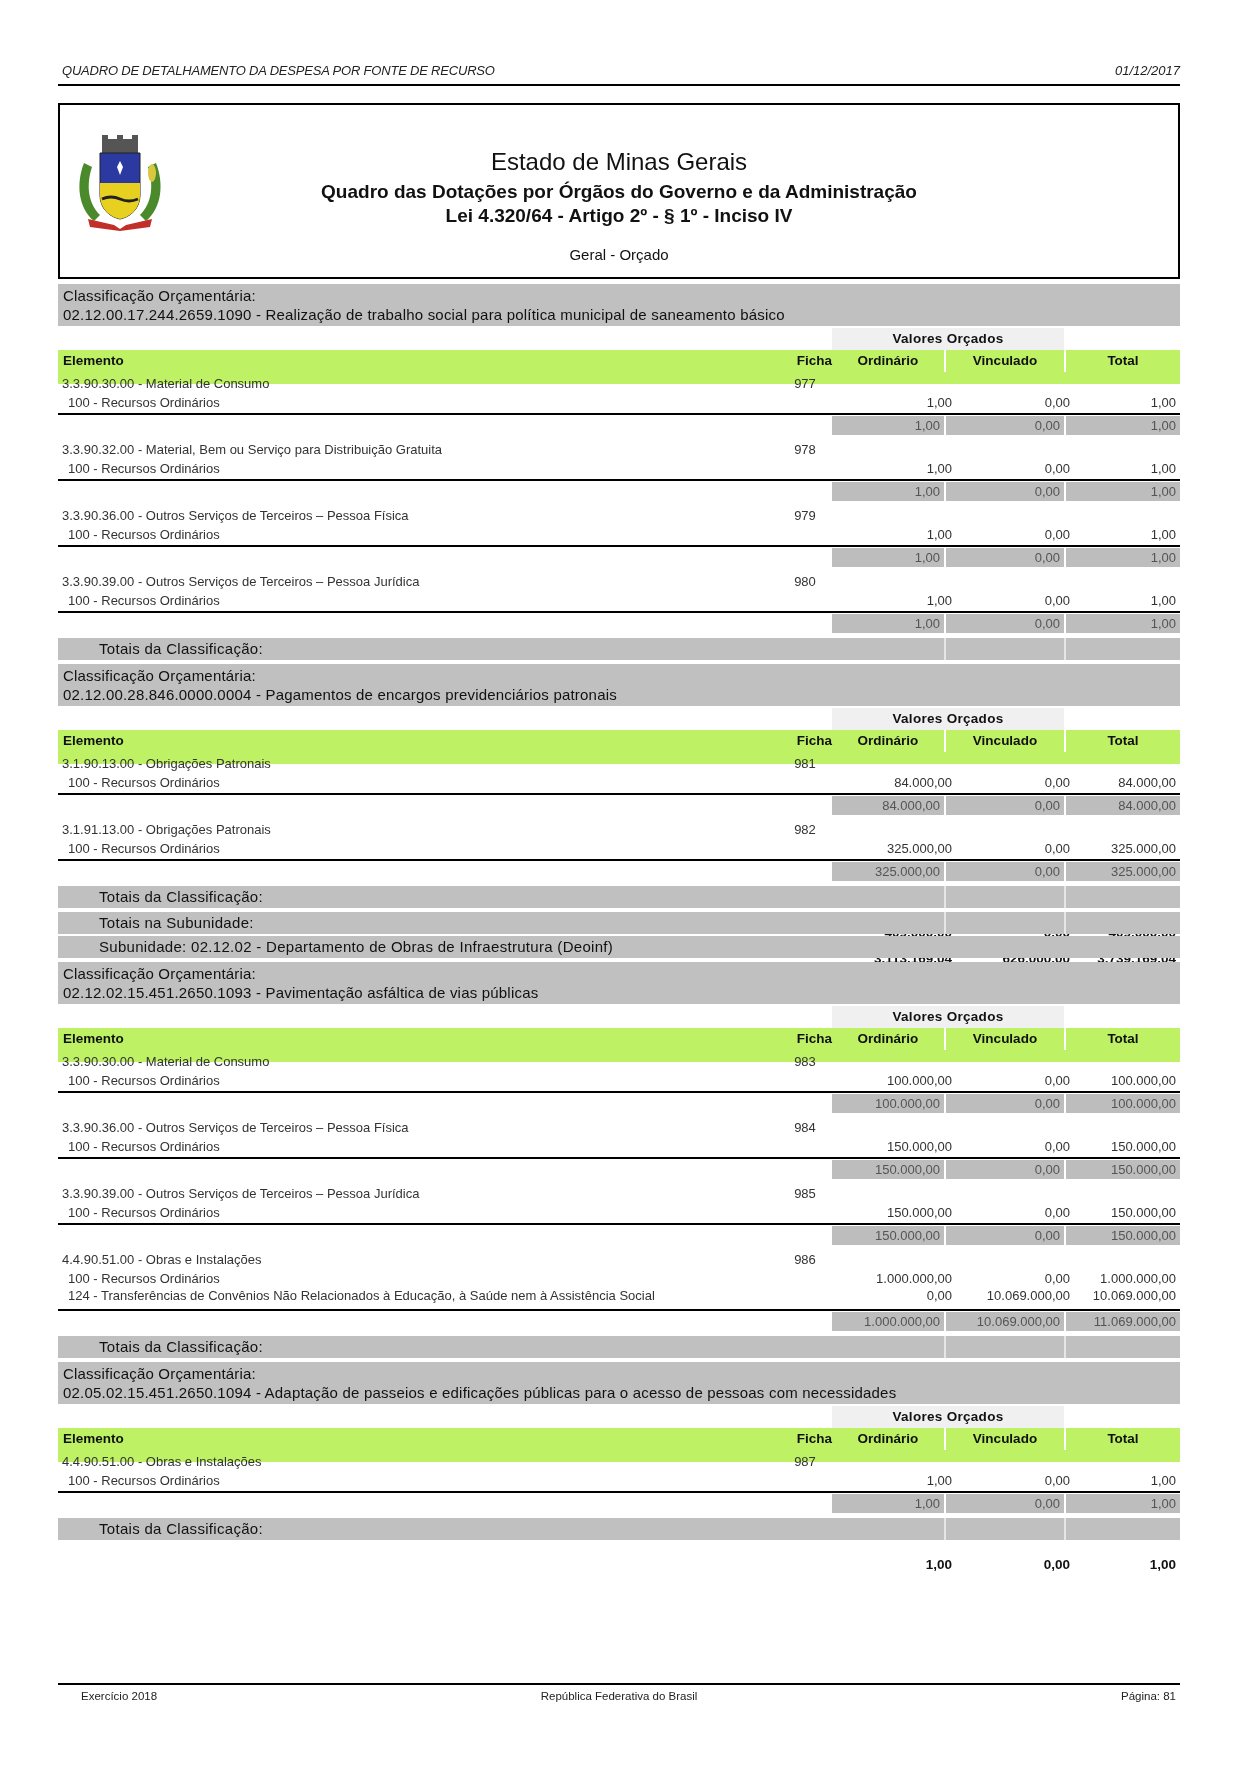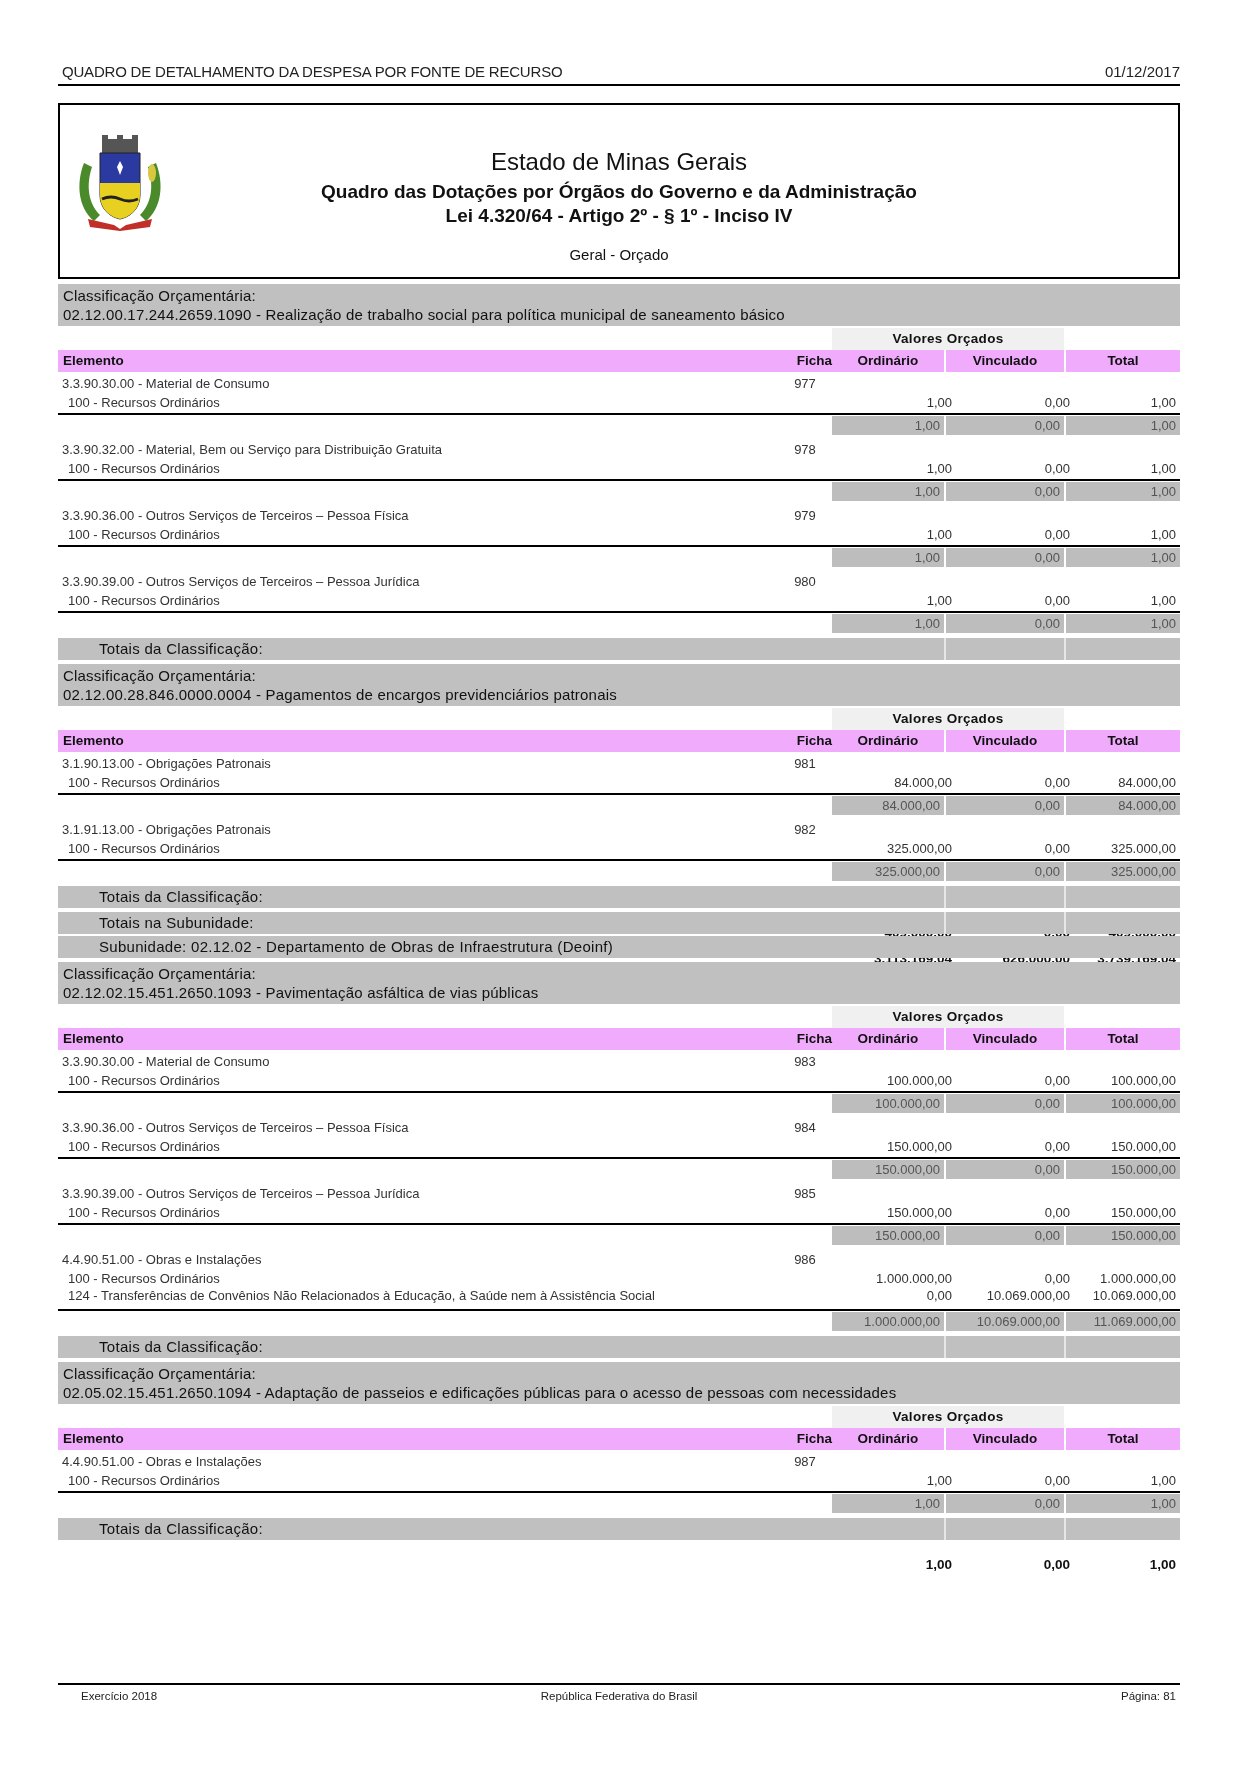--- a/index.html
+++ b/index.html
@@ -1,38 +1,38 @@
 <!DOCTYPE html>
 <html><head>
 <meta charset="utf-8">
 <style>
   html, body { margin:0; padding:0; background:#ffffff; }
   body { width:1241px; height:1766px; position:relative; overflow:hidden;
          font-family:"Liberation Sans", sans-serif; color:#111; }
   .abs { position:absolute; }
-  .top-header { left:62px; top:63px; width:1118px; height:16px; font-size:15px; color:#222; }
+  .top-header { left:62px; top:63px; width:1118px; height:16px; font-size:13px; color:#222;font-style:italic; }
   .top-header .l { position:absolute; left:0; top:0; letter-spacing:-0.2px; }
   .top-header .r { position:absolute; right:0; top:0; }
   .rule { position:absolute; left:58px; width:1122px; height:2px; background:#000; }
 
   .title-box { left:58px; top:103px; width:1118px; height:172px; border:2px solid #000; }
   .title-box .t1 { position:absolute; left:0; right:0; top:5px; text-align:center; font-size:28px; font-weight:bold; letter-spacing:-0.5px; }
   .title-box .t2 { position:absolute; left:0; right:0; top:43px; text-align:center; font-size:24px; }
   .title-box .t3 { position:absolute; left:0; right:0; top:76px; text-align:center; font-size:19px; font-weight:bold; }
   .title-box .t4 { position:absolute; left:0; right:0; top:100px; text-align:center; font-size:19px; font-weight:bold; }
   .title-box .t5 { position:absolute; left:0; right:0; top:141px; text-align:center; font-size:15px; }
   .crest { position:absolute; left:14px; top:28px; width:92px; height:98px; }
 
   .sec { position:absolute; left:58px; width:1122px; }
   .class-head { position:absolute; left:0; width:1122px; height:42px; background:#c0c0c0; }
   .class-head .l1 { position:absolute; left:5px; top:3px; font-size:15px; letter-spacing:0.2px; }
   .class-head .l2 { position:absolute; left:5px; top:22px; font-size:15px; letter-spacing:0.2px; }
 
   .vo { position:absolute; left:774px; width:232px; height:22px; background:#f0f0f0; text-align:center; font-size:13.5px; font-weight:bold; line-height:22px; letter-spacing:0.3px;}
-  .colhead { position:absolute; left:0; width:1122px; height:22px; background:#f0abfc; font-size:13.5px; font-weight:bold; line-height:22px; }
+  .colhead { position:absolute; left:0; width:1122px; height:34px; background:#bef264; font-size:13.5px; font-weight:bold; line-height:22px; }
   .colhead span { position:absolute; top:0; }
   .colhead .sep { position:absolute; top:0; width:2px; height:22px; background:#fff; }
 
   .row { position:absolute; left:0; width:1122px; height:19px; font-size:13px; color:#333; line-height:19px; }
   .row span { position:absolute; top:0; white-space:nowrap; }
   .num { text-align:right; }
   .c-ord { right:228px; }
   .c-vin { right:110px; }
   .c-tot { right:4px; }
   .c-ficha { left:720px; width:54px; text-align:center; }

